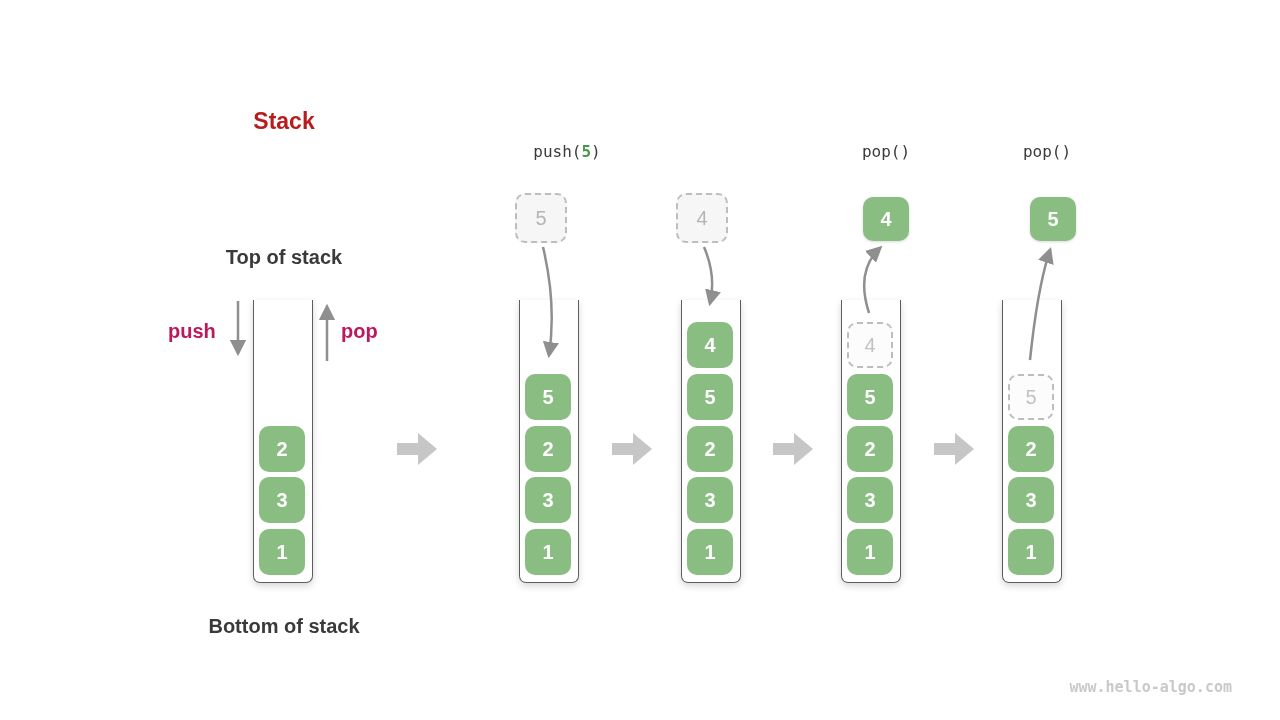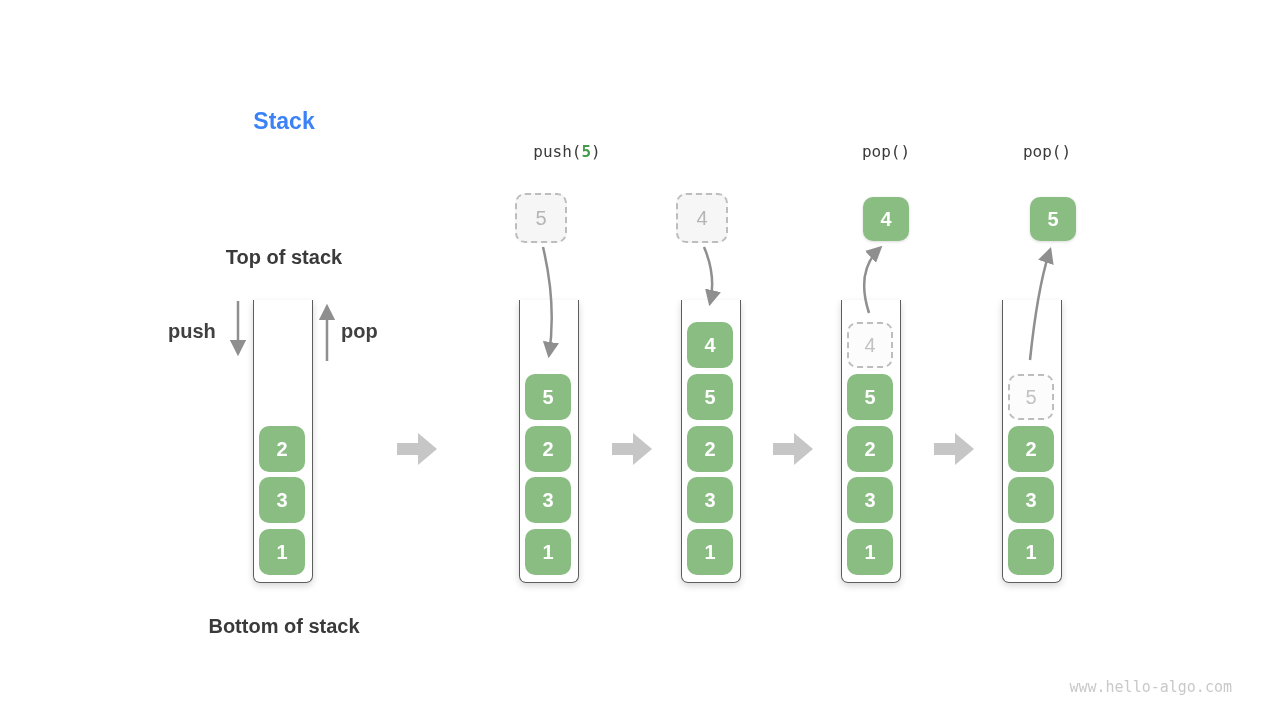--- a/index.html
+++ b/index.html
@@ -1,23 +1,23 @@
 <!DOCTYPE html>
 <html><head>
 <meta charset="utf-8">
 <style>
   html,body{margin:0;padding:0;background:#ffffff;}
   .page{position:relative;width:1280px;height:720px;background:#ffffff;overflow:hidden;
         font-family:"Liberation Sans",sans-serif;color:#3a3a3a;}
 
   .abs{position:absolute;}
 
-  .title{font-size:23px;font-weight:bold;color:#3b82f6;text-align:center;width:200px;}
+  .title{font-size:23px;font-weight:bold;color:#b91c1c;text-align:center;width:200px;}
   .side-label{font-size:20px;font-weight:bold;color:#3a3a3a;text-align:center;width:200px;}
-  .verb-label{font-size:20px;font-weight:bold;color:#404040;}
+  .verb-label{font-size:20px;font-weight:bold;color:#be185d;}
 
   .op-label{font-family:"DejaVu Sans Mono",monospace;font-size:16px;color:#3a3a3a;
             width:180px;text-align:center;white-space:nowrap;}
   .op-label .arg{color:#459b4b;font-weight:bold;}
 
   .stack{position:absolute;top:300px;width:60px;height:283px;box-sizing:border-box;
          border-left:1.5px solid #5d5d5d;border-right:1.5px solid #5d5d5d;
          border-bottom:1.5px solid #5d5d5d;border-radius:0 0 7px 7px;
          box-shadow:0 3px 7px rgba(0,0,0,.16);}
 
@@ -31,21 +31,21 @@
 
   .float-dashed{width:52px;height:50px;border-radius:10px;box-sizing:border-box;
          background:#f6f6f6;border:2px dashed #bdbdbd;color:#b5b5b5;
          font-size:20px;display:flex;align-items:center;justify-content:center;}
 
   .float-solid{width:46px;height:44px;border-radius:10px;
          background:#8abd82;color:#ffffff;font-size:20px;font-weight:bold;
          box-shadow:0 1px 3px rgba(0,0,0,.15);
          display:flex;align-items:center;justify-content:center;}
 
-  .watermark{font-family:"DejaVu Sans Mono",monospace;font-size:15px;color:#c9c9c9;}
+  .watermark{font-family:"DejaVu Sans Mono",monospace;font-size:15px;color:#c9c9c9;font-weight:bold;}
 
   svg.overlay{position:absolute;left:0;top:0;pointer-events:none;}
 </style>
 </head>
 <body>
 
 <div class="page">
 
   <div class="abs title" style="left:184px;top:108px;">Stack</div>
   <div class="abs side-label" style="left:184px;top:615px;">Bottom of stack</div>

